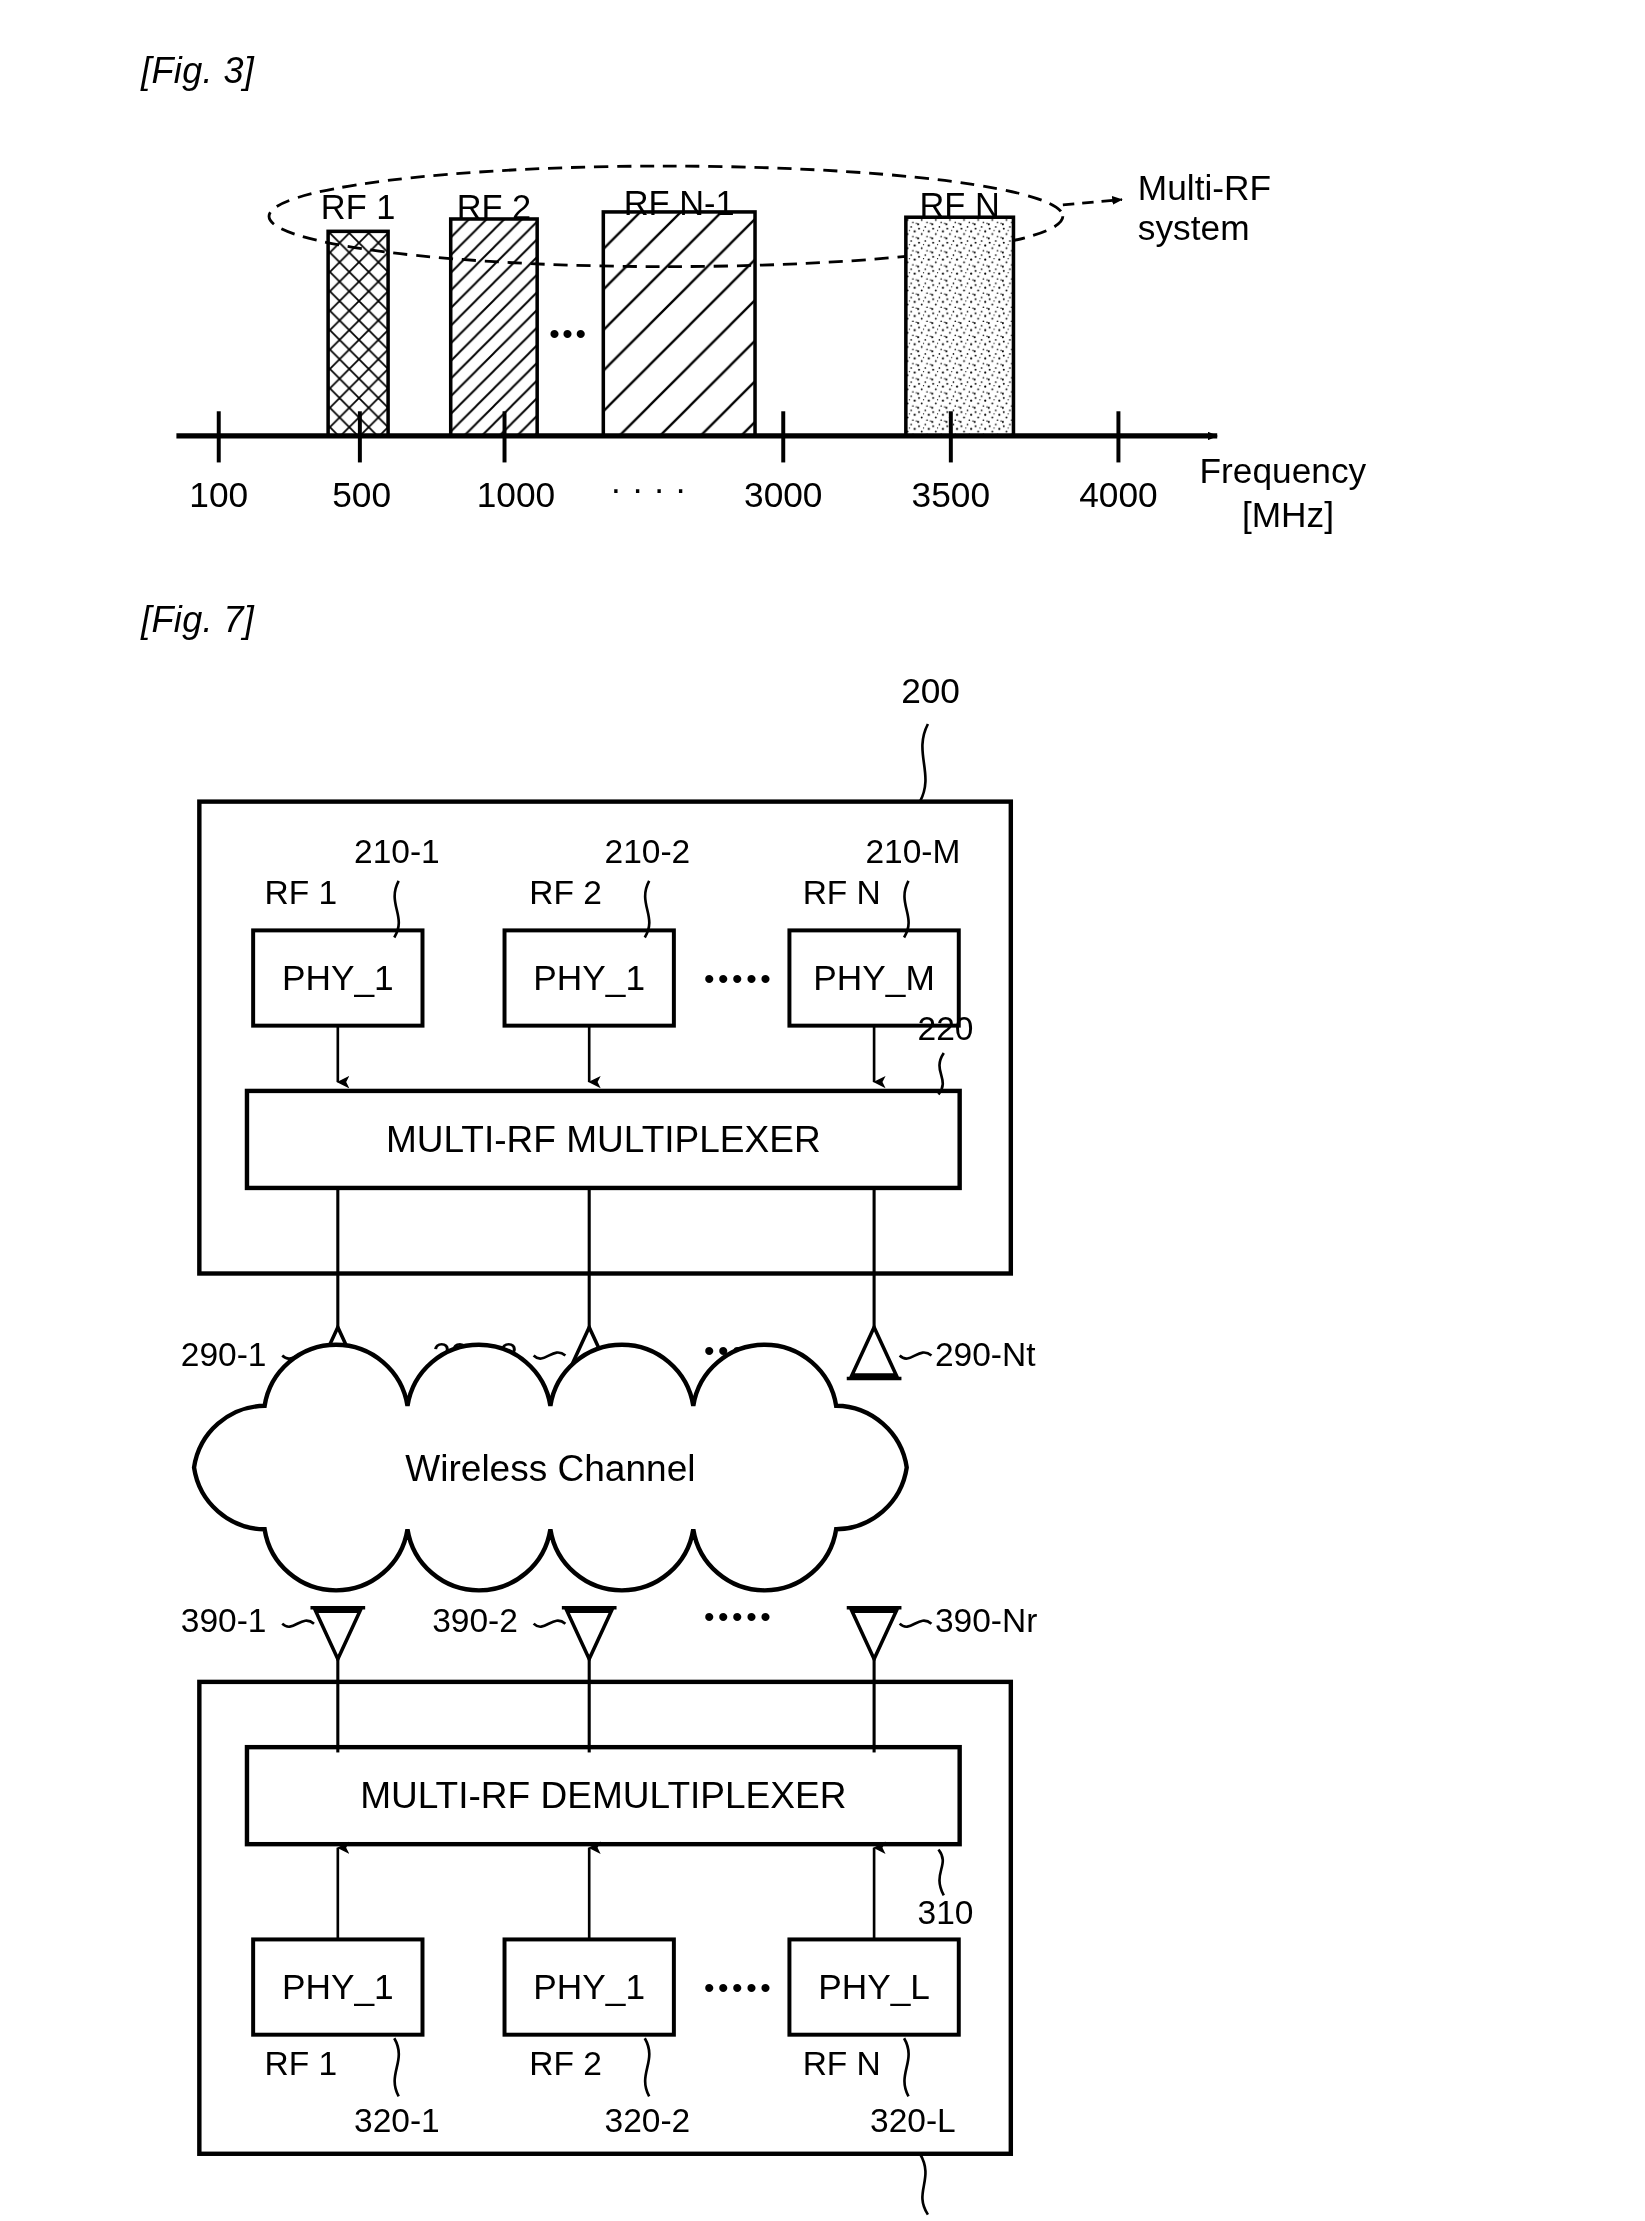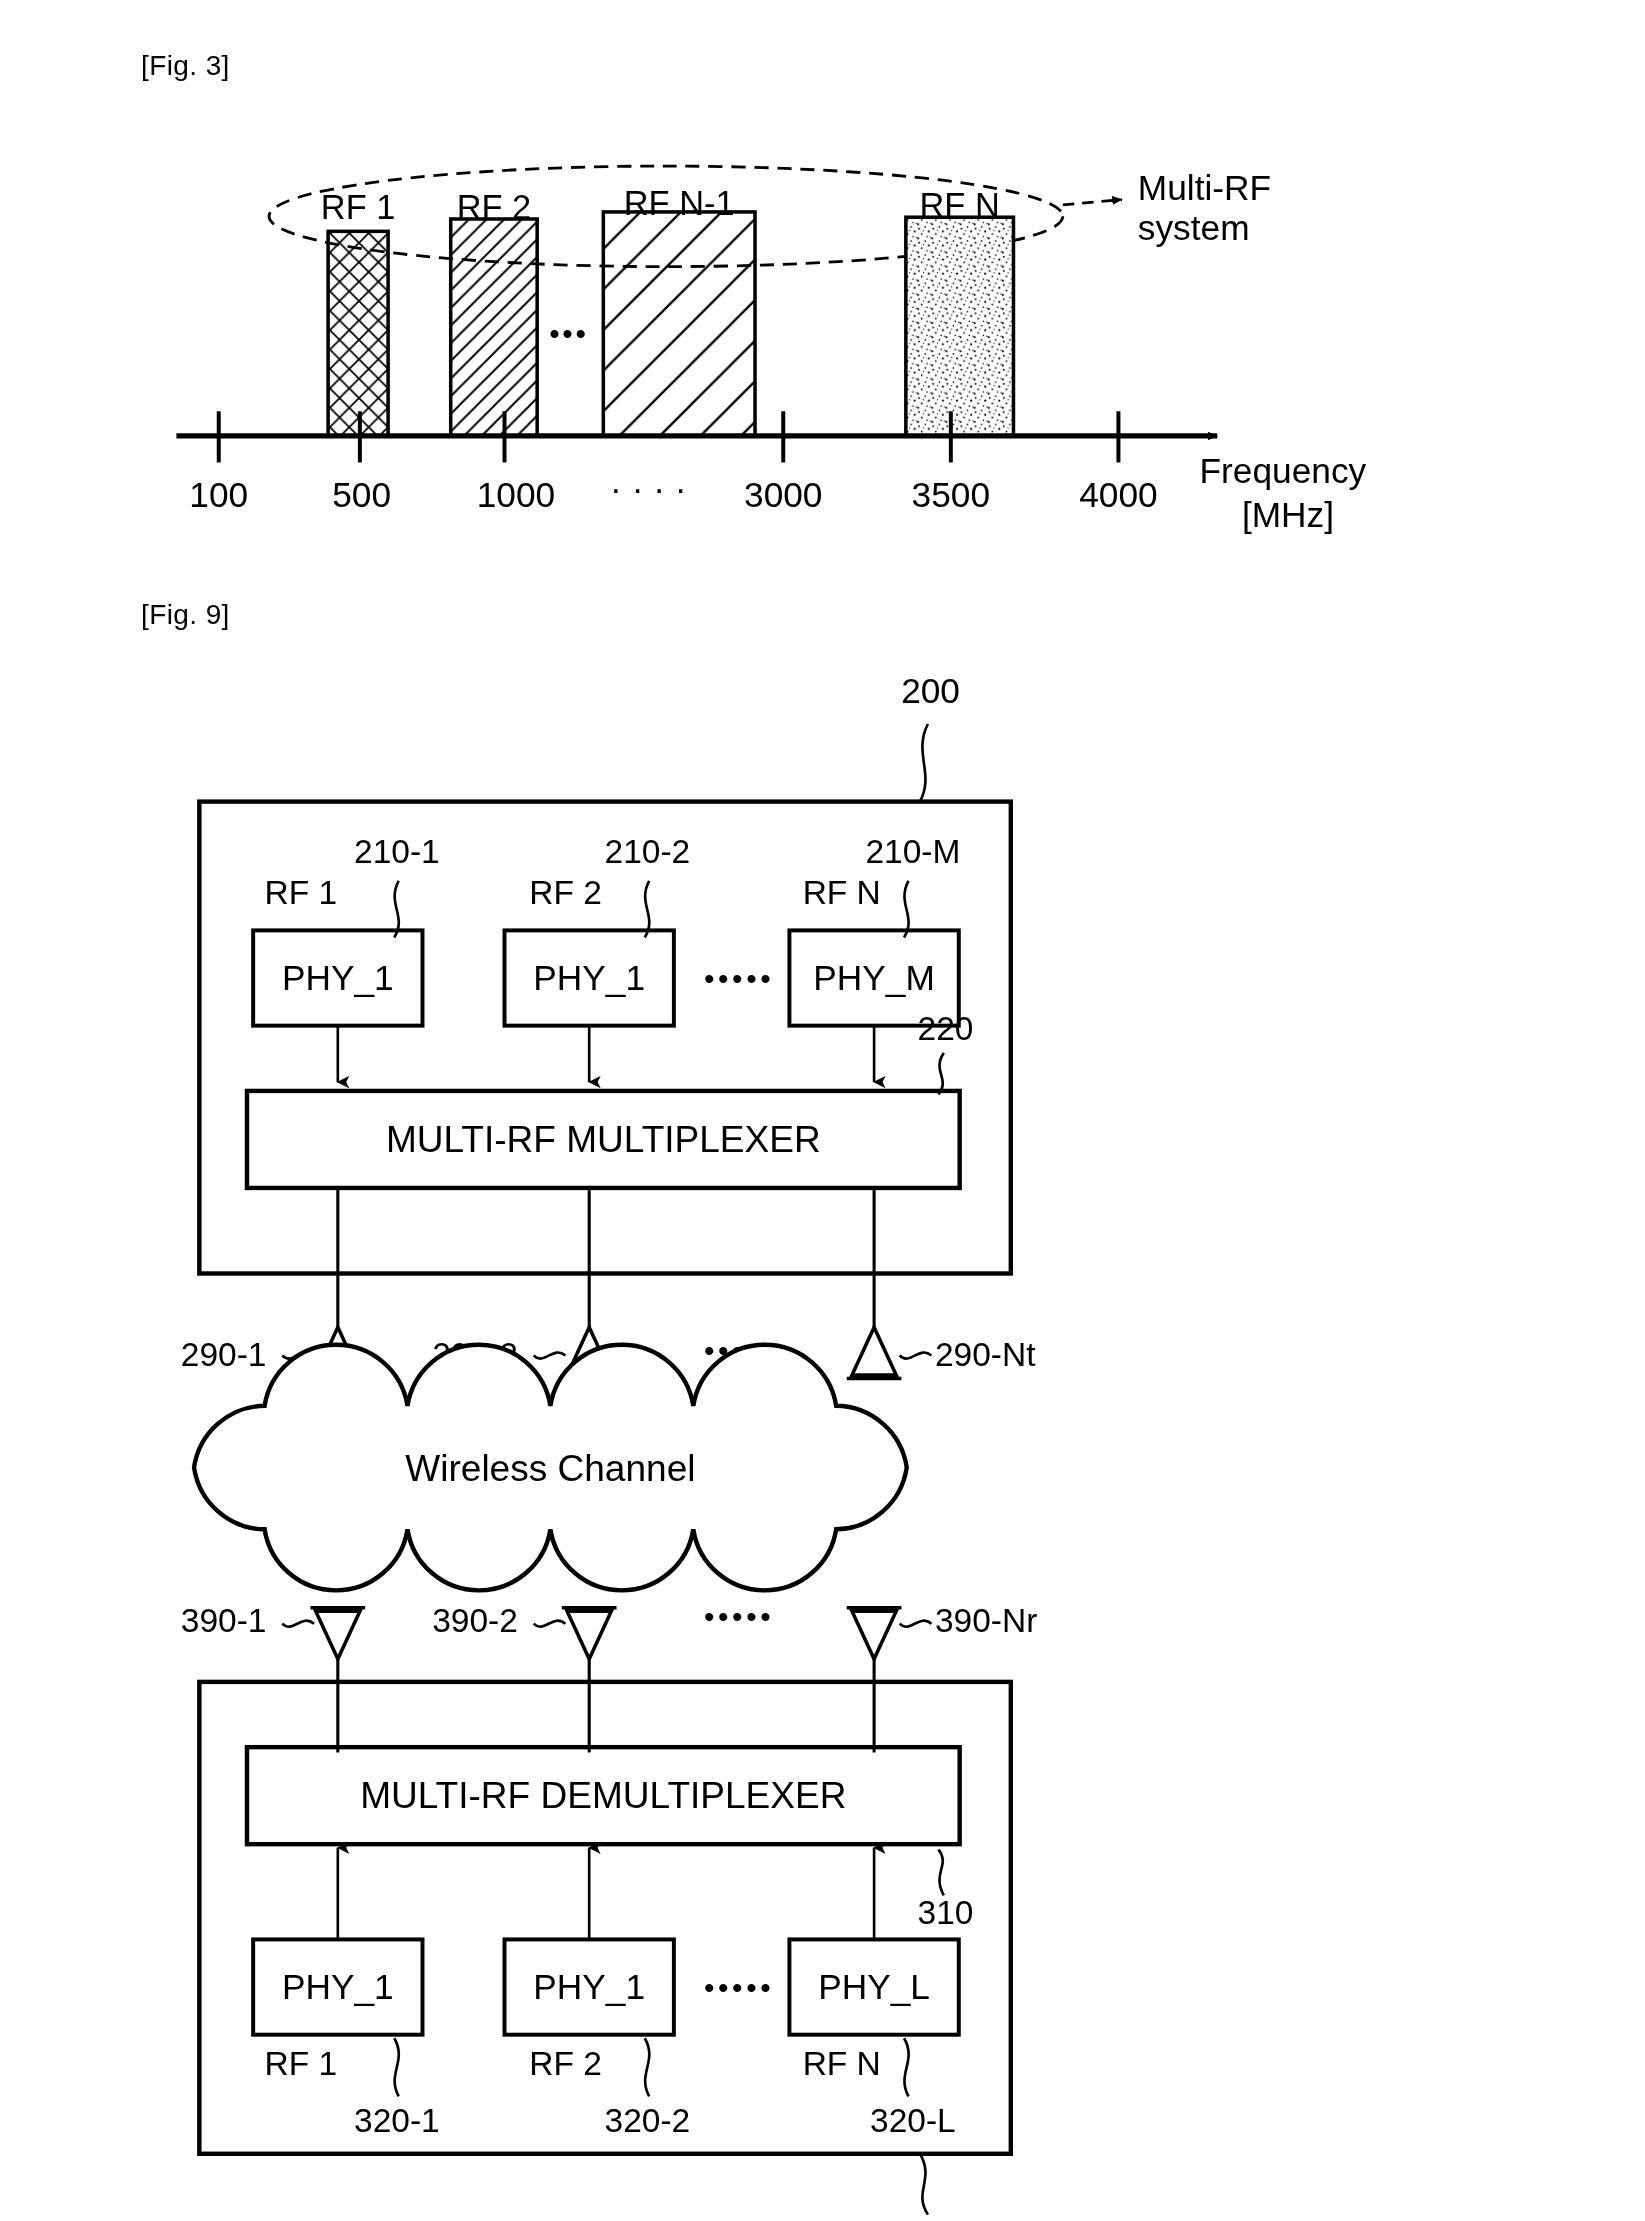--- a/index.html
+++ b/index.html
@@ -5,24 +5,25 @@
   html, body { margin:0; padding:0; background:#ffffff; }
   body {
     width:1645px; height:2221px;
     font-family:"Liberation Sans", sans-serif;
     color:#000;
     position:relative;
     overflow:hidden;
   }
   .fig-label {
     position:absolute;
-    font-size:28px;
+    font-size:36px;
     letter-spacing:0.4px;
     color:#000;
     white-space:nowrap;
+    font-style:italic;
   }
   .svg-layer { position:absolute; left:0; top:0; }
   text { font-family:"Liberation Sans", sans-serif; fill:#000; }
 </style>
 </head>
 <body>
 
 <div class="fig-label" style="left:141px; top:50px;">[Fig. 3]</div>
 
 <svg class="svg-layer" width="1645" height="565" viewBox="0 0 1865 640" style="top:0;">
@@ -89,21 +90,21 @@
   <text x="1078" y="574" font-size="40" text-anchor="middle">3500</text>
   <text x="1268" y="574" font-size="40" text-anchor="middle">4000</text>
 
   <text x="1360" y="547" font-size="40">Frequency</text>
   <text x="1408" y="597" font-size="40">[MHz]</text>
 
   <text x="1290" y="226" font-size="40">Multi-RF</text>
   <text x="1290" y="272" font-size="40">system</text>
 </svg>
 
-<div class="fig-label" style="left:141px; top:599px;">[Fig. 9]</div>
+<div class="fig-label" style="left:141px; top:599px;">[Fig. 7]</div>
 
 <svg class="svg-layer" width="1645" height="1553" viewBox="0 0 1865 1760" style="top:669px;">
   <defs>
     <marker id="arrow-d" markerWidth="16" markerHeight="14" refX="8" refY="13" orient="auto" markerUnits="userSpaceOnUse">
       <path d="M8,14 L1,0 L8,3.5 L15,0 z" fill="#000"></path>
     </marker>
     <marker id="arrow-u" markerWidth="16" markerHeight="14" refX="8" refY="1" orient="auto" markerUnits="userSpaceOnUse">
       <path d="M8,0 L15,14 L8,10.5 L1,14 z" fill="#000"></path>
     </marker>
   </defs>

